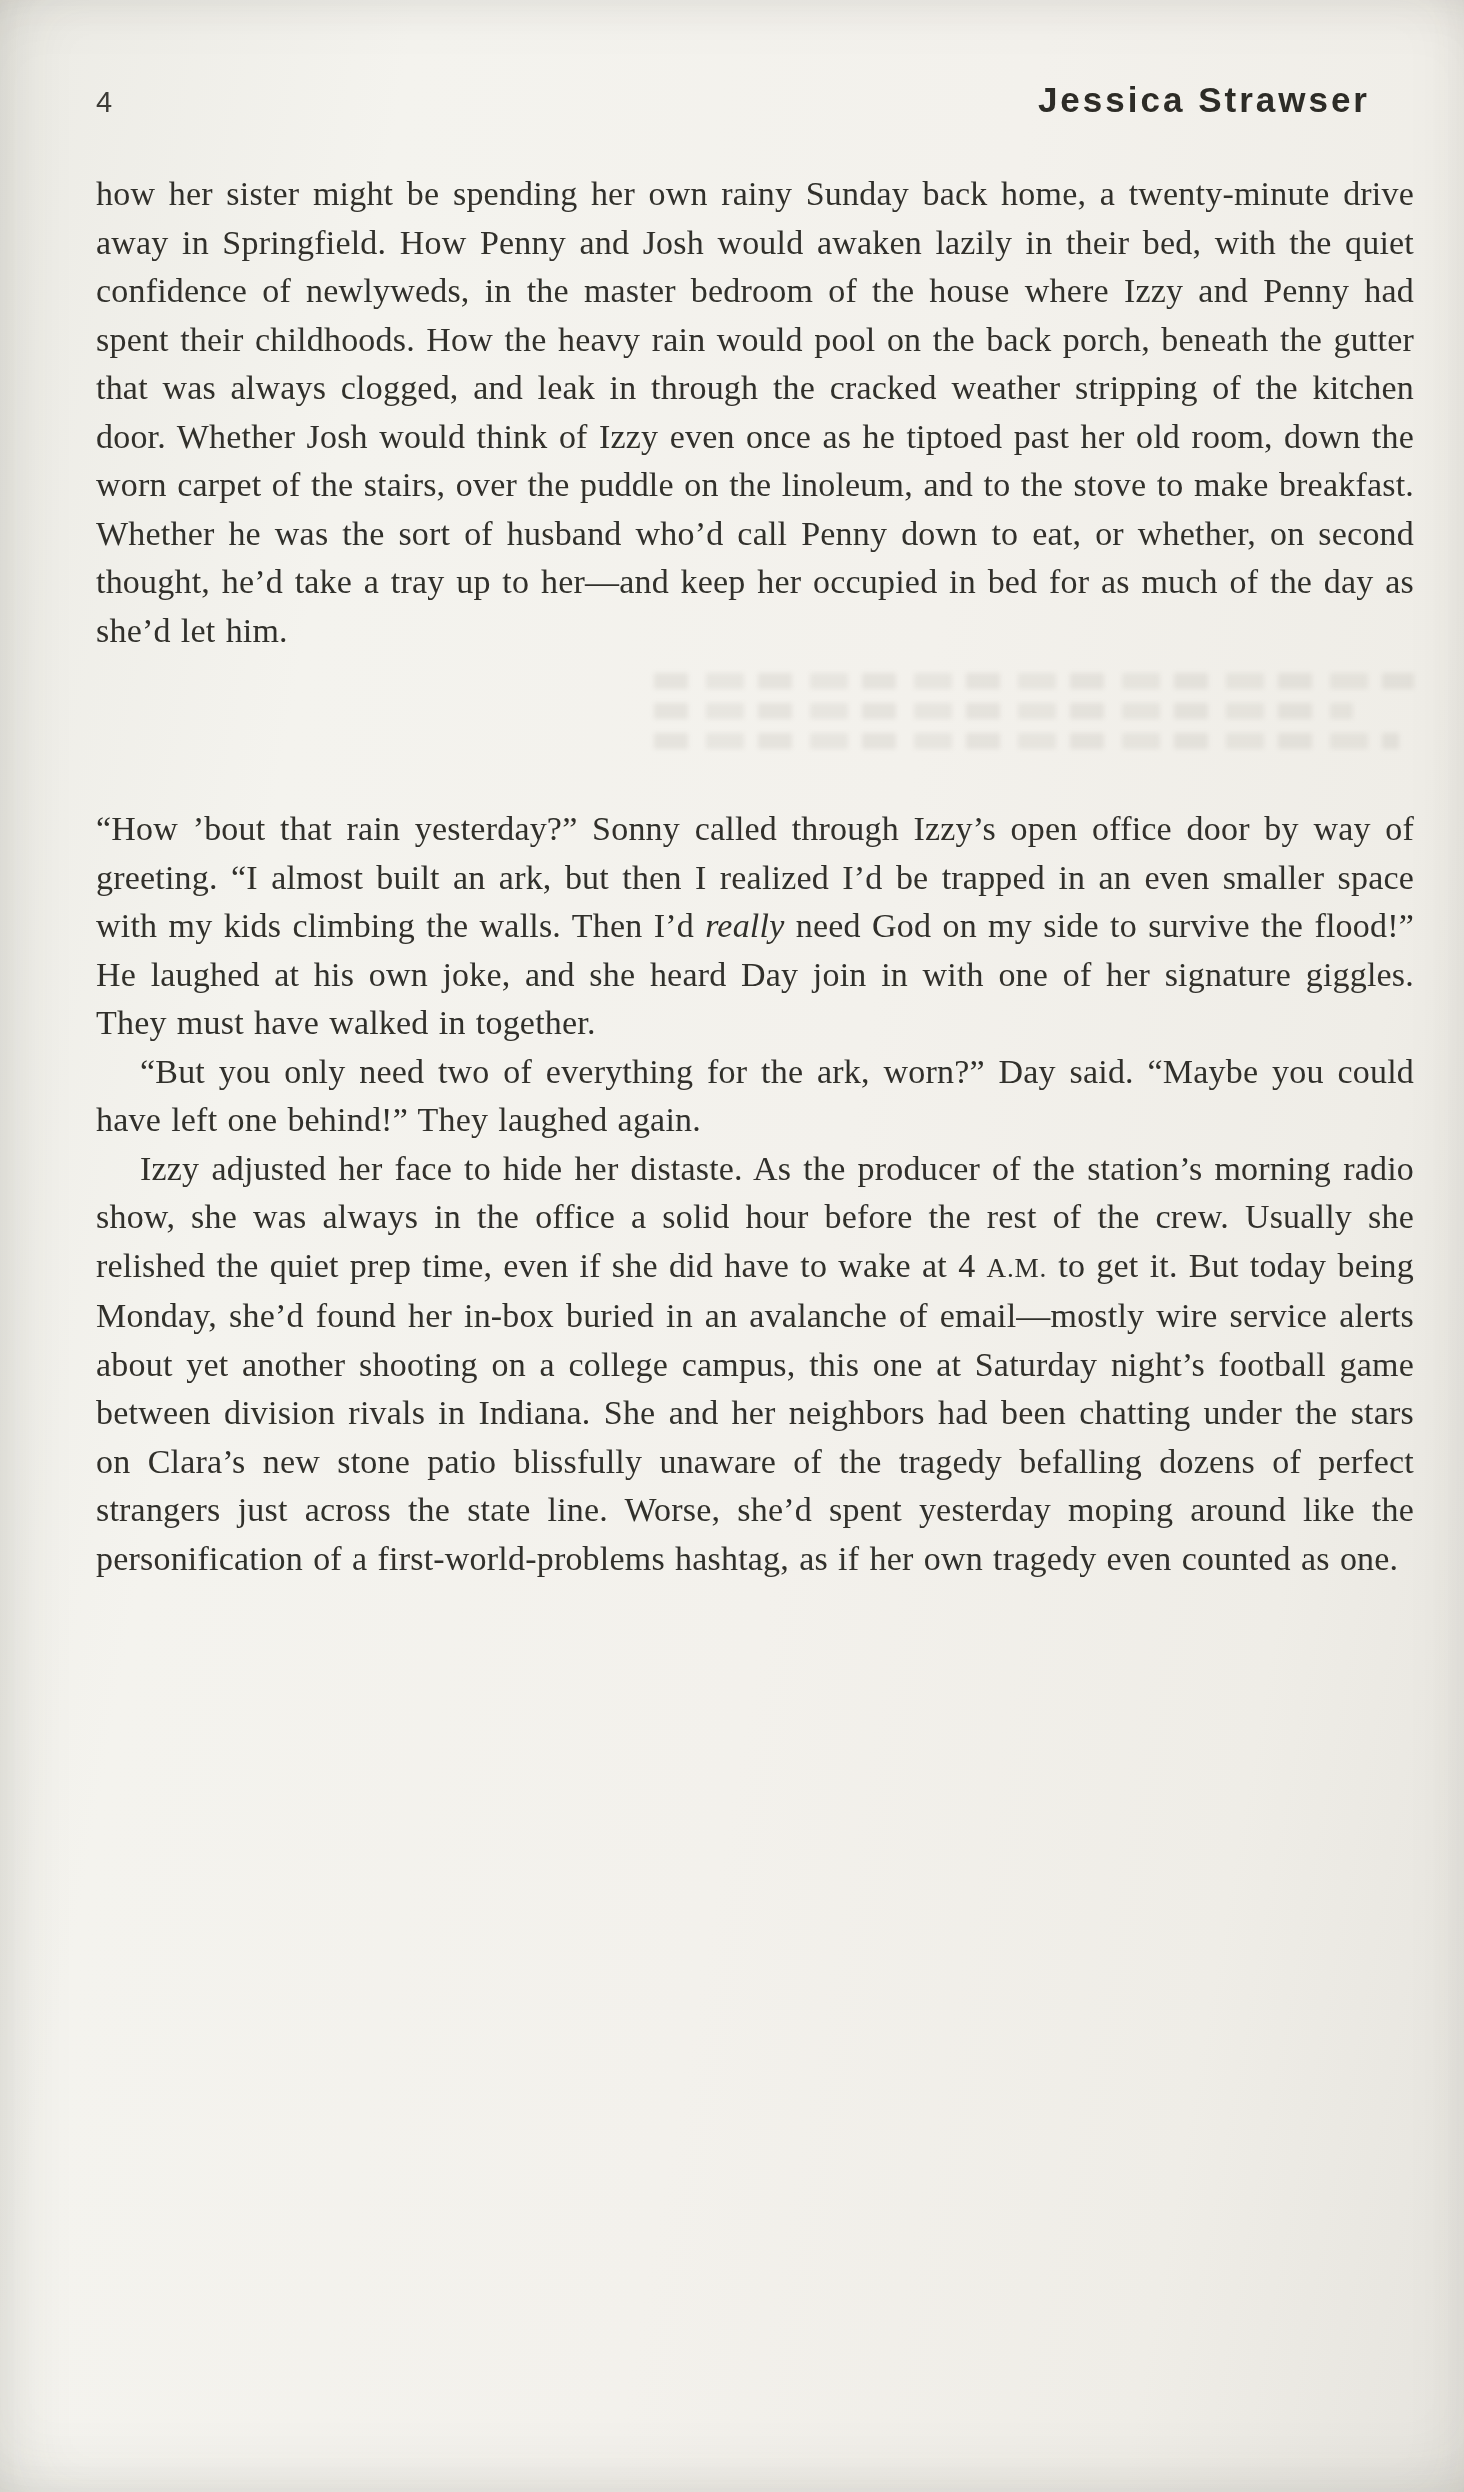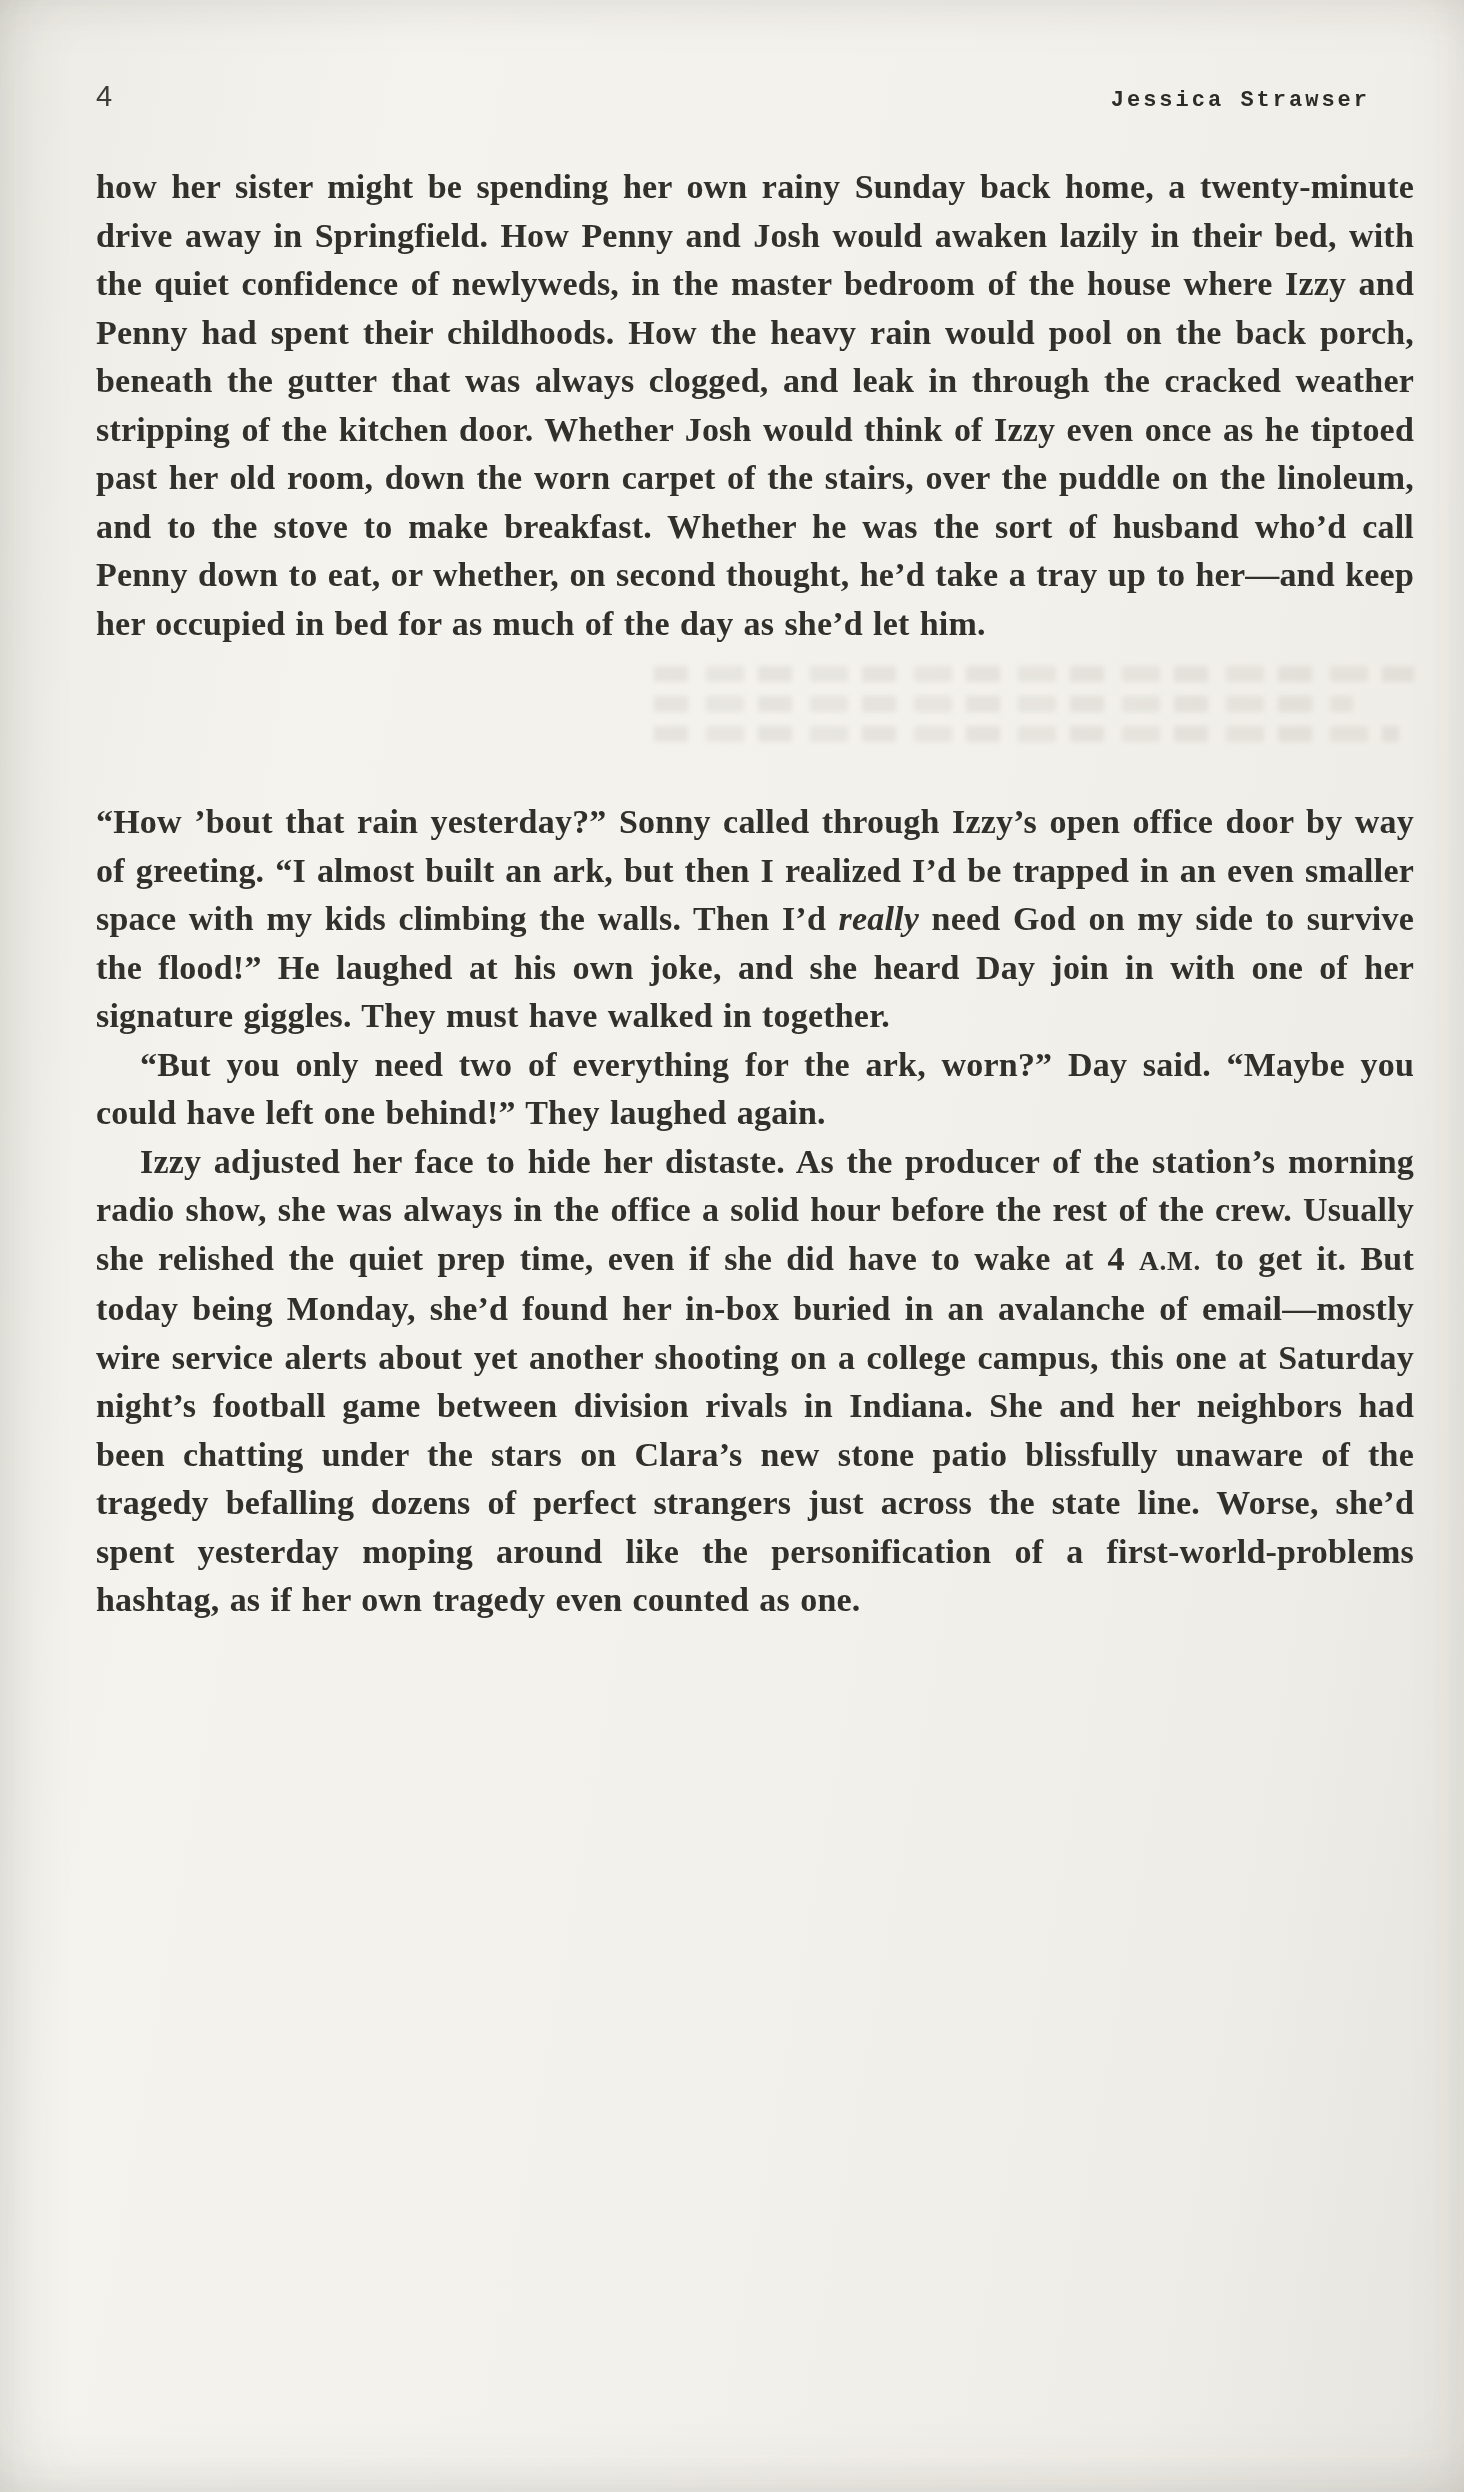--- a/index.html
+++ b/index.html
@@ -25,34 +25,33 @@
     align-items: baseline;
     padding: 80px 94px 0 96px;
   }
   .folio {
     font-family: "Liberation Sans", sans-serif;
     font-size: 29px;
     letter-spacing: 1px;
     color: #3d3c37;
   }
   .author {
-    font-family: Liberation Mono, monospace;
+    font-family: Liberation Sans, sans-serif;
     font-weight: 700;
-    font-size: 22px;
+    font-size: 35px;
     letter-spacing: 3px;
     color: #2d2c27;
   }
   .body-text {
     padding: 50px 50px 0 96px;
     font-size: 34px;
     line-height: 48.5px;
     text-align: justify;
     letter-spacing: 0.2px;
     word-spacing: 1.5px;
-    font-weight: bold;
   }
   .body-text p { margin: 0; }
   .indent { text-indent: 44px; }
   .it { font-style: italic; }
   .sc { font-size: 0.8em; letter-spacing: 0.8px; }
   .section-break {
     position: relative;
     height: 150px;
   }
   

